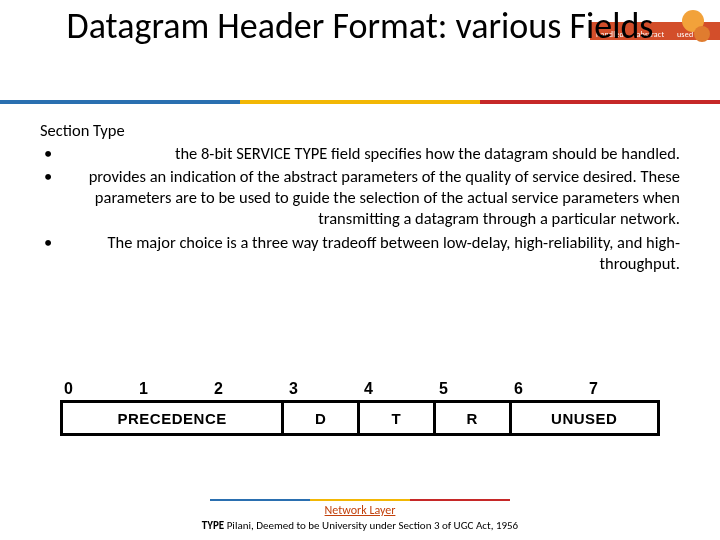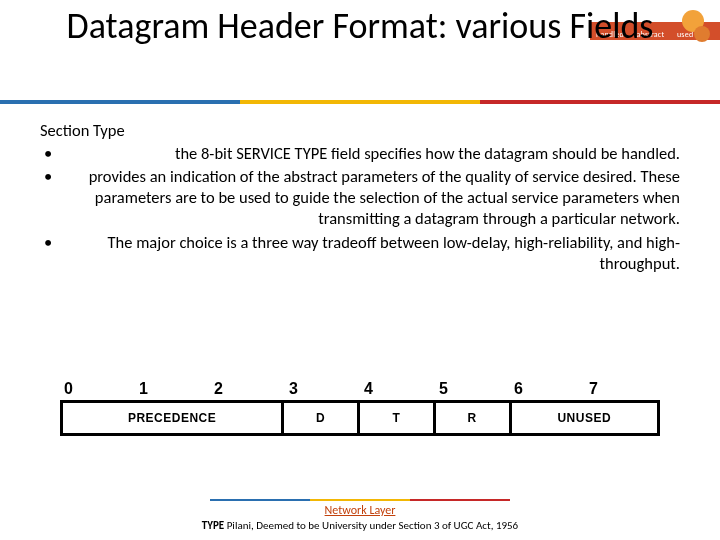--- a/index.html
+++ b/index.html
@@ -22,21 +22,21 @@
 
   .body { position: absolute; top: 120px; left: 40px; width: 640px; font-size: 16.5px; line-height: 1.28; }
   .subhead { margin-bottom: 2px; }
   ul { list-style: none; padding-left: 0; text-align: right; }
   li { position: relative; padding-left: 22px; margin-bottom: 2px; }
   li::before { content: "•"; position: absolute; left: 4px; top: 0; }
 
   .diagram { position: absolute; top: 380px; left: 60px; width: 600px; }
   .bitrow { display: flex; font-family: Arial, sans-serif; font-weight: 700; font-size: 16px; }
   .bitrow .cell { flex: 1; text-align: left; padding-left: 4px; }
-  .fieldrow { display: flex; border: 3px solid #000; height: 36px; margin-top: 2px; font-family: Arial, sans-serif; font-weight: 800; font-size: 12px; letter-spacing: 0.5px; }
+  .fieldrow { display: flex; border: 3px solid #000; height: 36px; margin-top: 2px; font-family: Arial, sans-serif; font-weight: 800; font-size: 15px; letter-spacing: 0.5px; }
   .fieldrow .f { display: flex; align-items: center; justify-content: center; border-right: 3px solid #000; }
   .fieldrow .f:last-child { border-right: none; }
   .w3 { flex: 3; }
   .w1 { flex: 1; }
   .w2 { flex: 2; }
 
   .footer { position: absolute; bottom: 8px; left: 0; width: 720px; text-align: center; }
   .foot-rule { width: 300px; height: 2px; margin: 0 auto 2px auto; display: flex; }
   .foot-rule div { flex: 1; height: 2px; }
   .foot-link { font-size: 12px; color: #c2410c; text-decoration: underline; }

